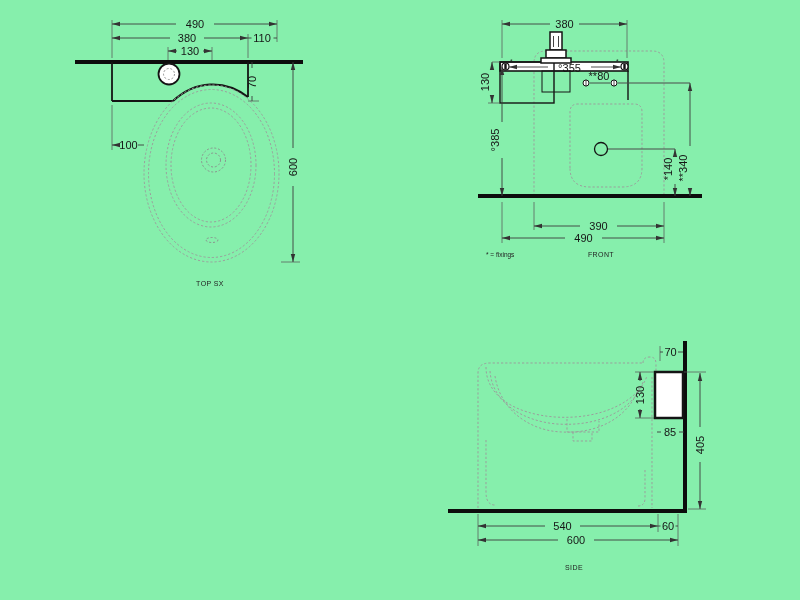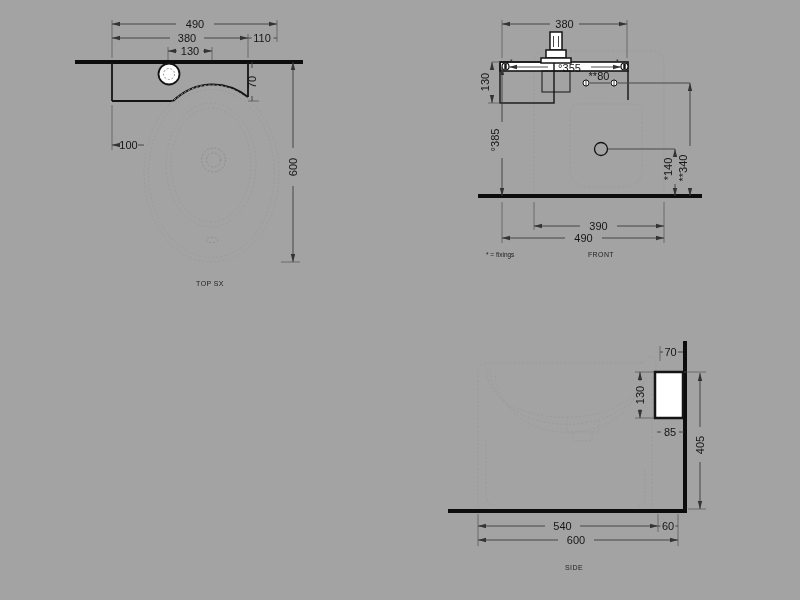--- a/index.html
+++ b/index.html
@@ -1,16 +1,16 @@
 <!DOCTYPE html>
 <html><head>
 <meta charset="utf-8">
 <style>
   html,body{margin:0;padding:0;background:#fff;}
-  .sheet{position:relative;width:800px;height:600px;background:#a3a3a3;overflow:hidden;}
+  .sheet{position:relative;width:800px;height:600px;background:#86efac;overflow:hidden;}
   svg{display:block;}
   text{font-family:"Liberation Sans","DejaVu Sans",sans-serif;fill:#161616;}
   .dt{font-size:11px;text-anchor:middle;}
   .sm{font-size:6.5px;fill:#222;}
   .vl{font-size:7px;text-anchor:middle;letter-spacing:.4px;fill:#222;}
   .solid{stroke:#141414;fill:none;}
   .fillw{fill:#ffffff;stroke:#141414;}
   .dash{stroke:#9b9b9b;stroke-width:0.95;fill:none;stroke-dasharray:2.2 2;}
   .dashd{stroke:#8a8a8a;stroke-width:0.9;fill:none;stroke-dasharray:2 1.8;}
   .dim{stroke:#3c3c3c;stroke-width:0.9;fill:none;}

